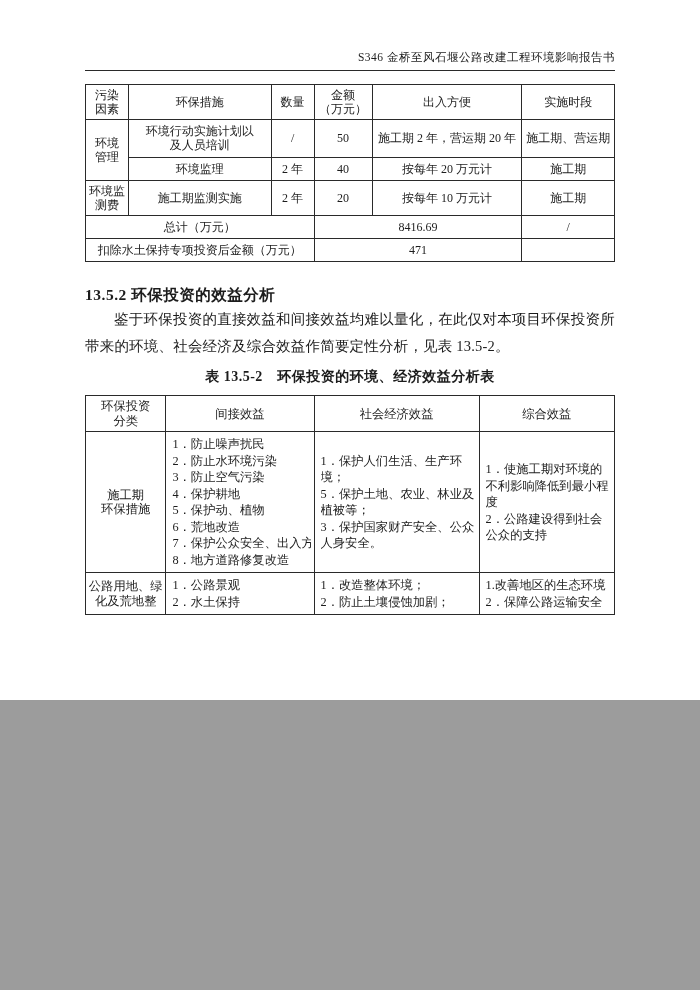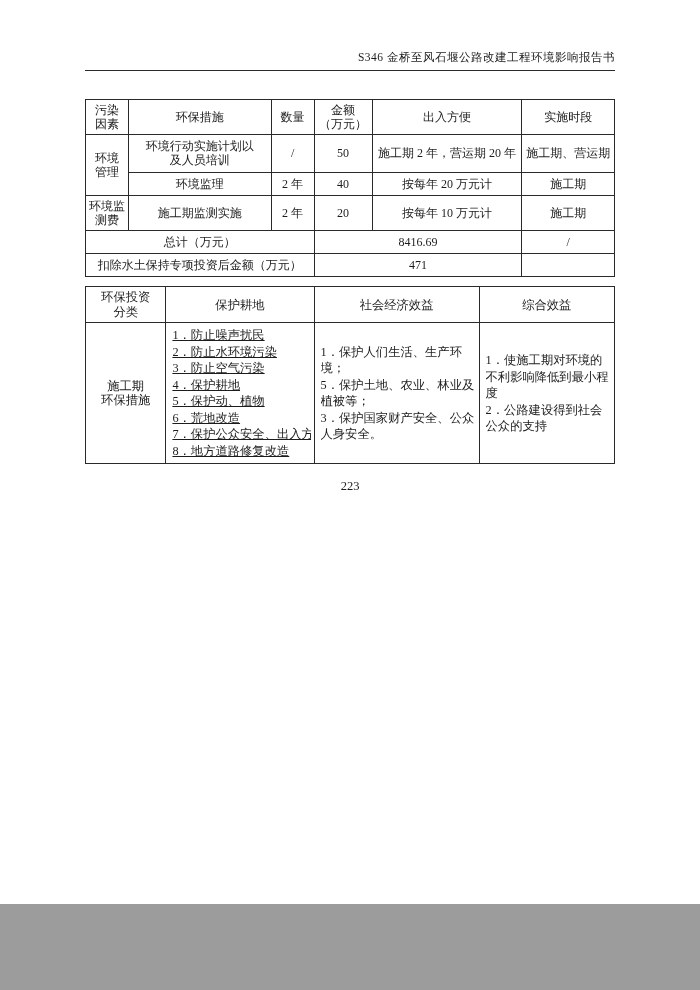--- a/index.html
+++ b/index.html
@@ -1,20 +1,20 @@
 <!DOCTYPE html>
 <html><head>
 <meta charset="utf-8">
 <style>
   * { margin: 0; padding: 0; box-sizing: border-box; }
   html, body { background: #9c9c9c; }
   .page {
     position: relative;
     width: 700px;
-    height: 904px;
+    height: 700px;
     margin: 0 auto;
     background: #ffffff;
     color: #1c1c1c;
     font-family: "Liberation Serif", "DejaVu Serif", serif;
     padding: 50px 85px 0 85px;
     overflow: hidden;
   }
   
   .doc-header {
     text-align: right;
@@ -33,21 +33,21 @@
   }
   th, td {
     border: 1px solid #2a2a2a;
     text-align: center;
     vertical-align: middle;
     padding: 3px 2px;
     line-height: 1.18;
     font-weight: normal;
   }
   .preline { white-space: pre-line; }
-  .inv-table { margin-top: 28px; border-radius: 19px; }
+  .inv-table { margin-top: 13px; border-radius: 19px; }
   .inv-table col.c-factor  { width: 8.1%; }
   .inv-table col.c-measure { width: 27.0%; }
   .inv-table col.c-qty     { width: 8.1%; }
   .inv-table col.c-amount  { width: 11.0%; }
   .inv-table col.c-detail  { width: 28.3%; }
   .inv-table col.c-period  { width: 17.5%; }
   .inv-table td.tall { padding-top: 4px; padding-bottom: 4px; }
   
   .sec-heading {
     margin-top: 23px;
@@ -81,21 +81,21 @@
   .ben-table col.b-env  { width: 28.0%; }
   .ben-table col.b-soc  { width: 31.2%; }
   .ben-table col.b-comp { width: 25.6%; }
   .ben-table td.list-cell {
     text-align: left;
     vertical-align: middle;
     padding: 4px 3px 4px 6px;
     line-height: 1.34;
   }
   .ben-table .list-cell div { overflow: hidden; }
-  .ben-table td.env-cell div { white-space: nowrap; text-decoration: underline; }
+  .ben-table td.env-cell div { white-space: nowrap; }
   
   .page-number {
     margin-top: 15px;
     text-align: center;
     font-size: 12.5px;
   }
 </style>
 </head>
 <body>
 
@@ -157,37 +157,40 @@
       <td>/</td>
     </tr>
     <tr>
       <td colspan="3" class="tall">扣除水土保持专项投资后金额（万元）</td>
       <td colspan="2">471</td>
       <td></td>
     </tr>
   </tbody>
     </table>
 
-
-
-
-
+  <div class="sec-heading">13.5.2 环保投资的效益分析</div>
+
+
+
+  <p class="body-para">鉴于环保投资的直接效益和间接效益均难以量化，在此仅对本项目环保投资所带来的环境、社会经济及综合效益作简要定性分析，见表 13.5-2。</p>
+
+  <div class="tbl-caption">表 13.5-2　环保投资的环境、经济效益分析表</div>
 
   <table class="ben-table">
     <colgroup>
       <col class="b-cat">
         <col class="b-env">
         <col class="b-soc">
         <col class="b-comp">
     </colgroup>
     <tbody>
         <tr>
       <th class="preline">环保投资
 分类</th>
-      <th>保护耕地</th>
+      <th>间接效益</th>
       <th>社会经济效益</th>
       <th>综合效益</th>
     </tr>
     <tr>
       <td class="preline">施工期
 环保措施</td>
       <td class="list-cell env-cell">
             <div>1．防止噪声扰民</div>
             <div>2．防止水环境污染</div>
             <div>3．防止空气污染</div>
@@ -200,18 +203,32 @@
       <td class="list-cell">
             <div>1．保护人们生活、生产环境；</div>
             <div>5．保护土地、农业、林业及植被等；</div>
             <div>3．保护国家财产安全、公众人身安全。</div>
           </td>
       <td class="list-cell">
             <div>1．使施工期对环境的不利影响降低到最小程度</div>
             <div>2．公路建设得到社会公众的支持</div>
           </td>
     </tr>
+    <tr>
+      <td>公路用地、绿化及荒地整</td>
+      <td class="list-cell env-cell">
+            <div>1．公路景观</div>
+            <div>2．水土保持</div>
+          </td>
+      <td class="list-cell">
+            <div>1．改造整体环境；</div>
+            <div>2．防止土壤侵蚀加剧；</div>
+          </td>
+      <td class="list-cell">
+            <div>1.改善地区的生态环境</div>
+            <div>2．保障公路运输安全</div>
+          </td>
+    </tr>
   </tbody>
     </table>
 
-  <div class="page-number">223</div>
 
 </div>
 
 </body></html>

